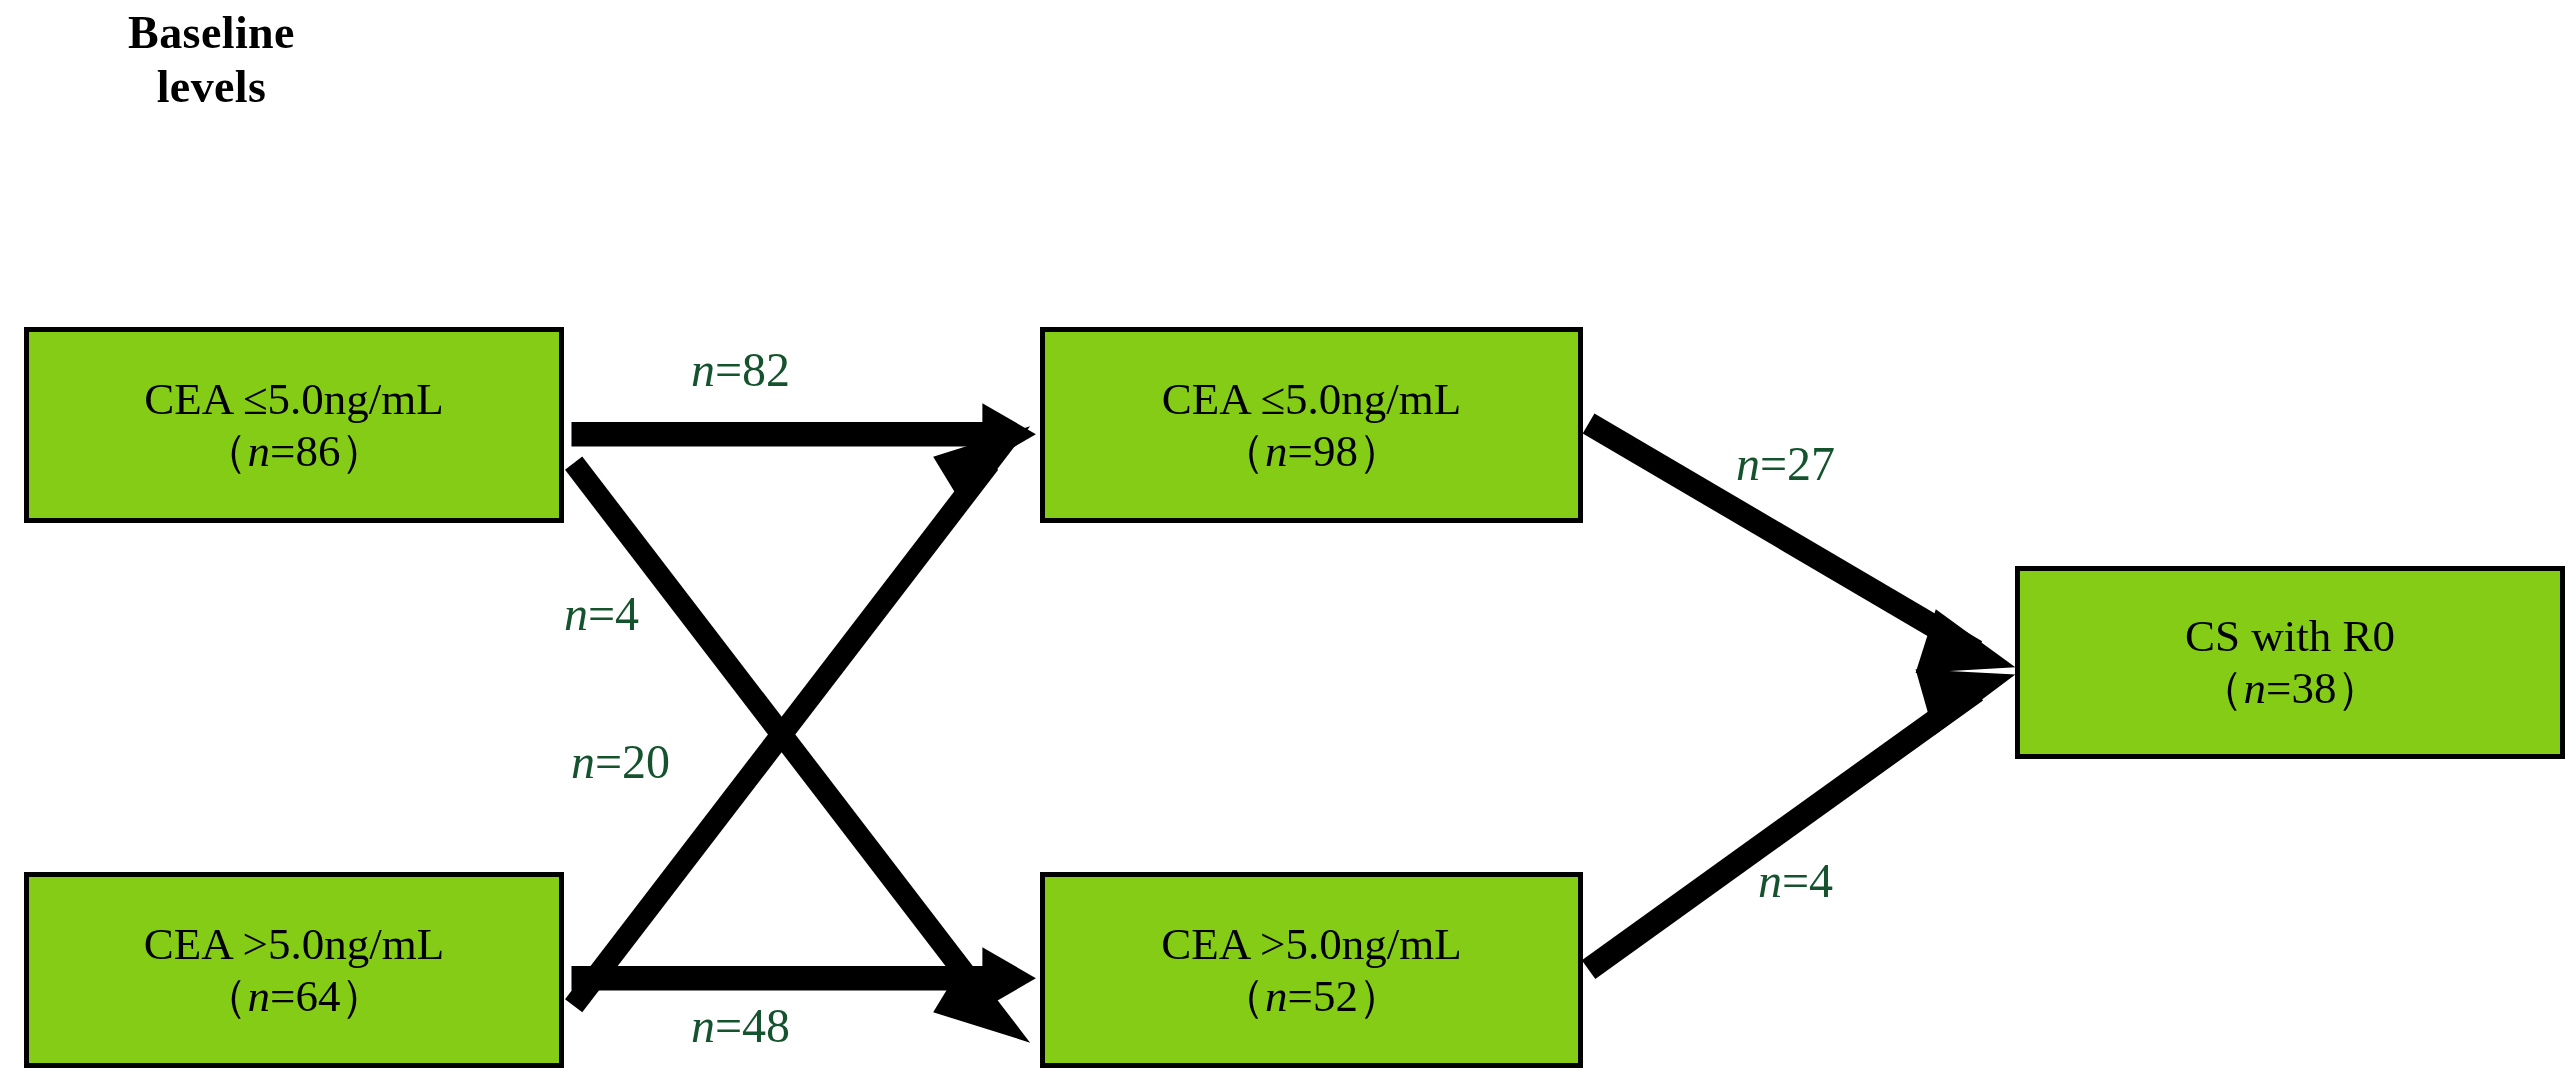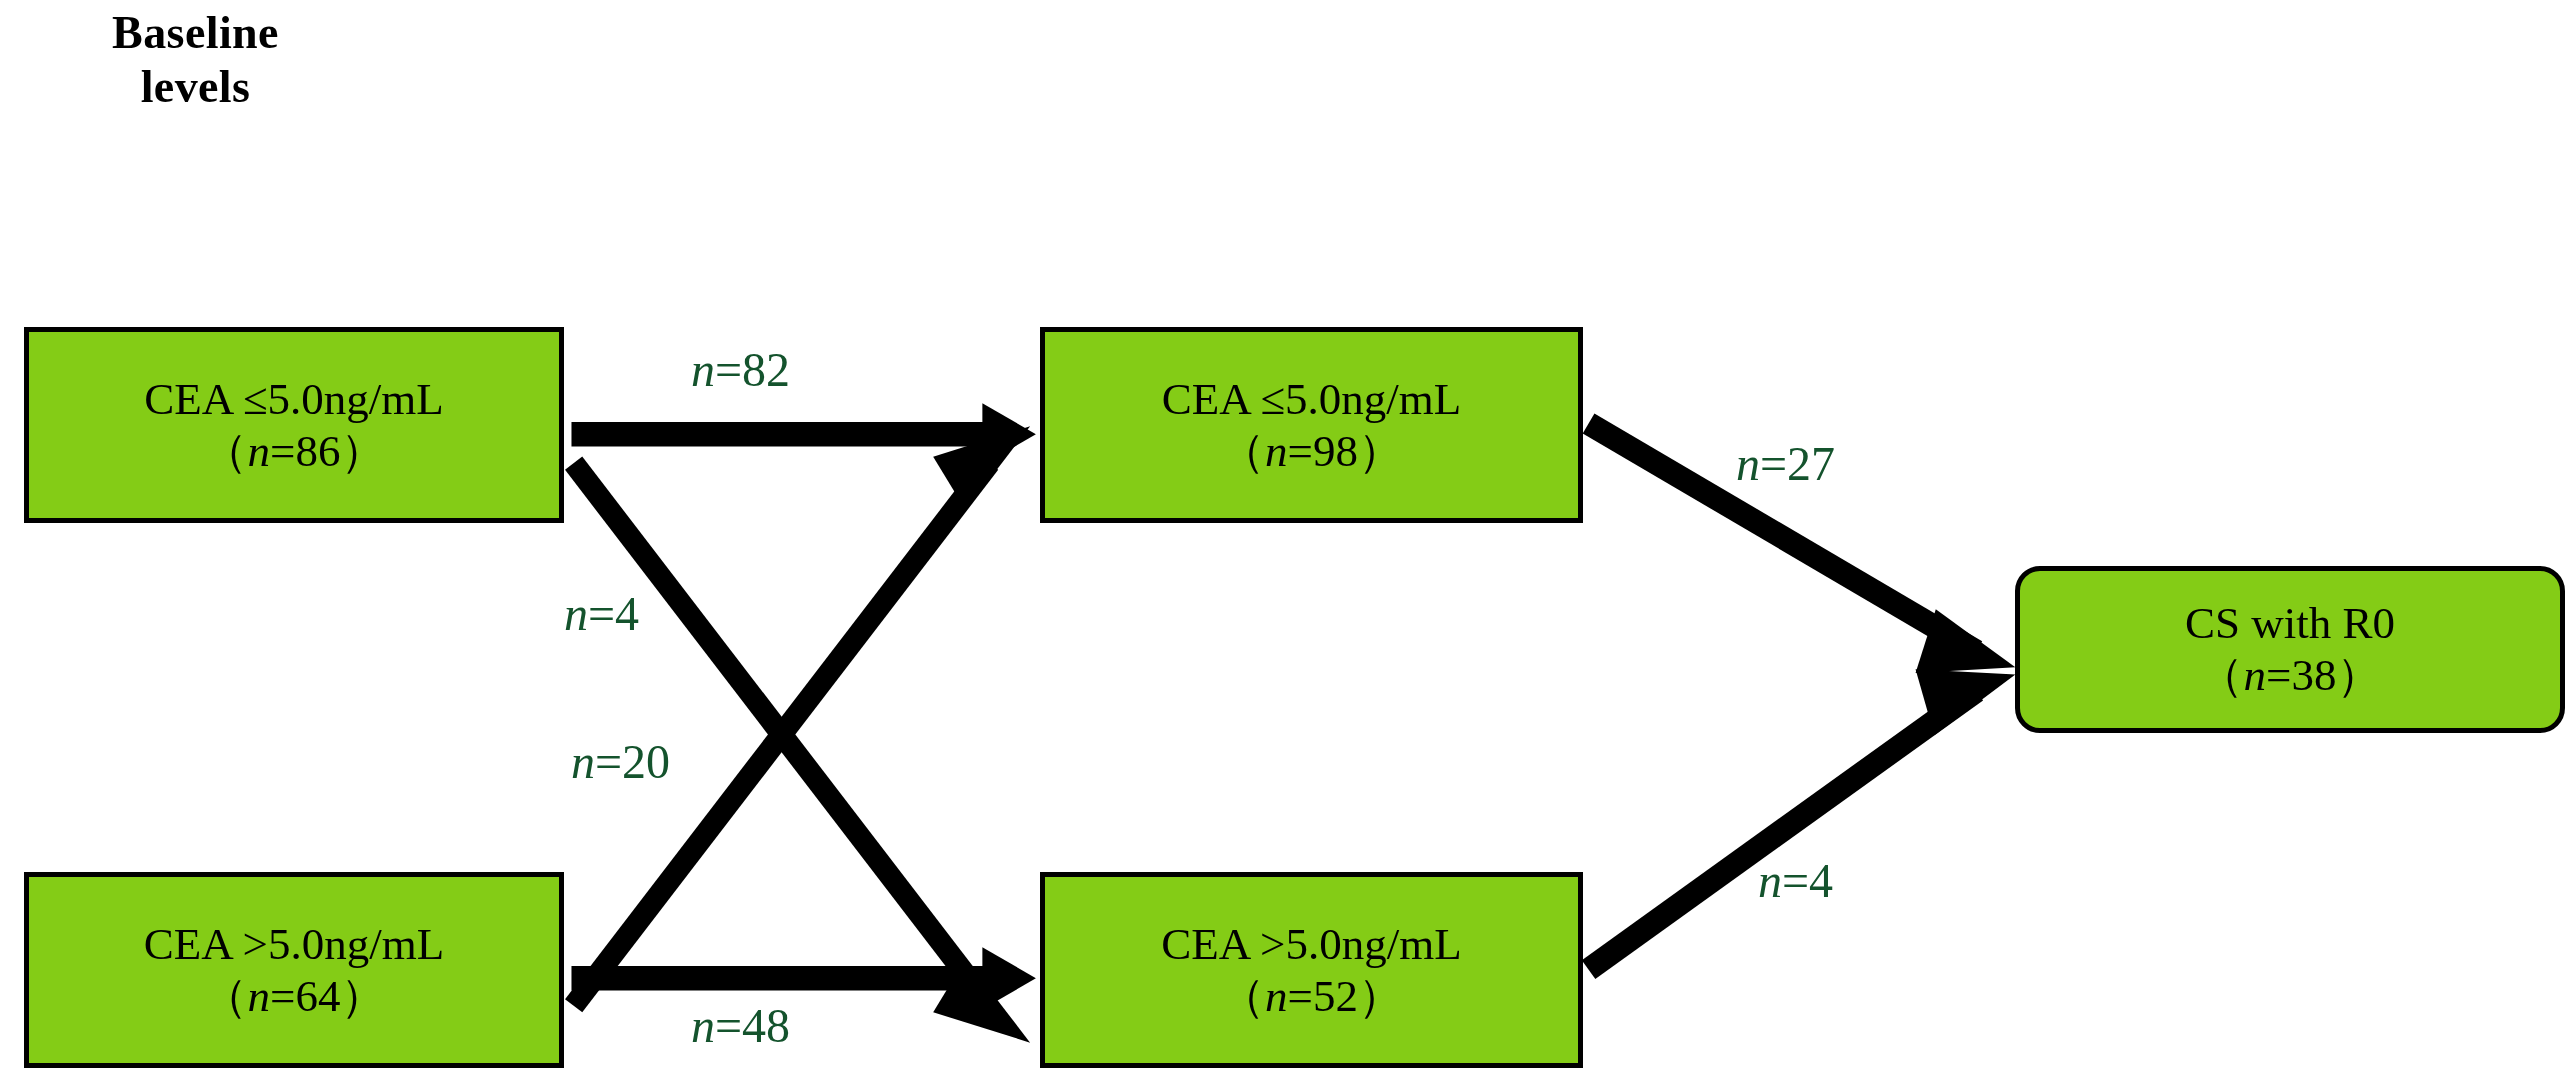--- a/index.html
+++ b/index.html
@@ -20,20 +20,21 @@
   
   .col-header {
     position: absolute;
     font-weight: bold;
     font-size: 46px;
     line-height: 1.18;
     text-align: center;
     white-space: pre-line;
     color: #000;
     letter-spacing: 0.4px;
+    margin-left: 16px;
   }
   #header-baseline {
     left: 0px;
     top: 5.8px;
     width: 391px;
   }
   #header-recist {
     left: 948px;
     top: 5.8px;
     width: 723px;
@@ -61,21 +62,21 @@
     font-style: italic;
   }
   .node-line-2 {
     margin-top: 1.4px;
   }
 
   #box-baseline-low  { left: 24px;   top: 327px;  width: 540px; height: 196px; }
   #box-baseline-high { left: 24px;   top: 872px; width: 540px; height: 196px; }
   #box-recist-low    { left: 1040px; top: 327px;  width: 543px; height: 196px; }
   #box-recist-high   { left: 1040px; top: 872px; width: 543px; height: 196px; }
-  #box-cs-r0         { left: 2015px; top: 566px;  width: 550px; height: 167px; border-radius: 25px; }
+  #box-cs-r0         { left: 2015px; top: 566px;  width: 550px; height: 193px; }
 
   
   #arrow-layer {
     position: absolute;
     left: 0;
     top: 0;
     width: 2576px;
     height: 1087px;
     z-index: 1;
   }

